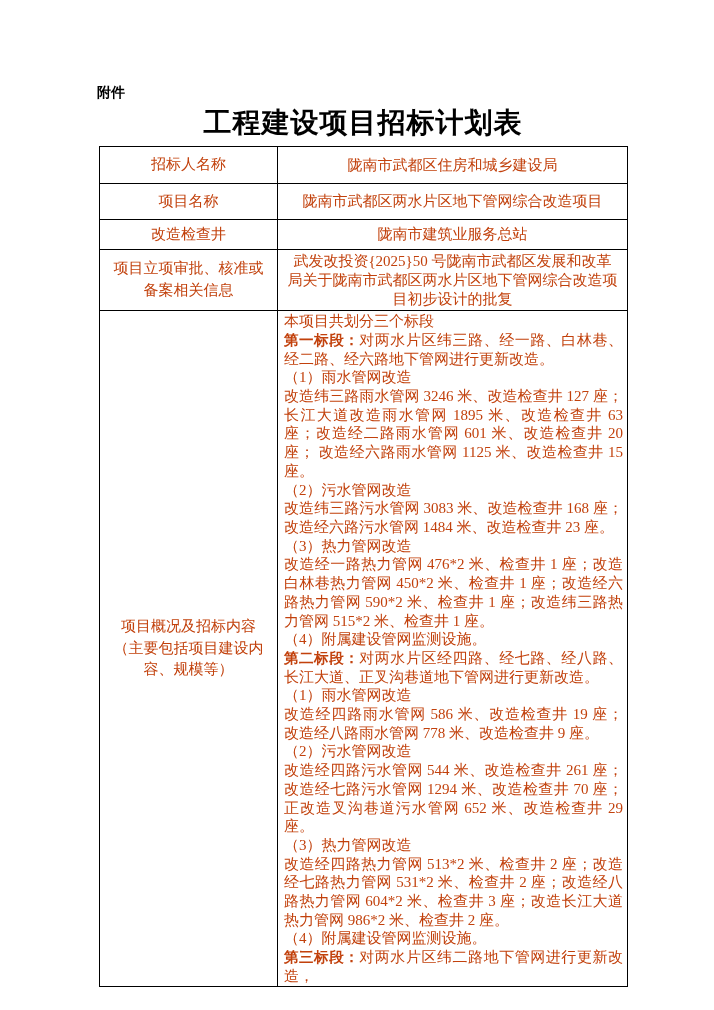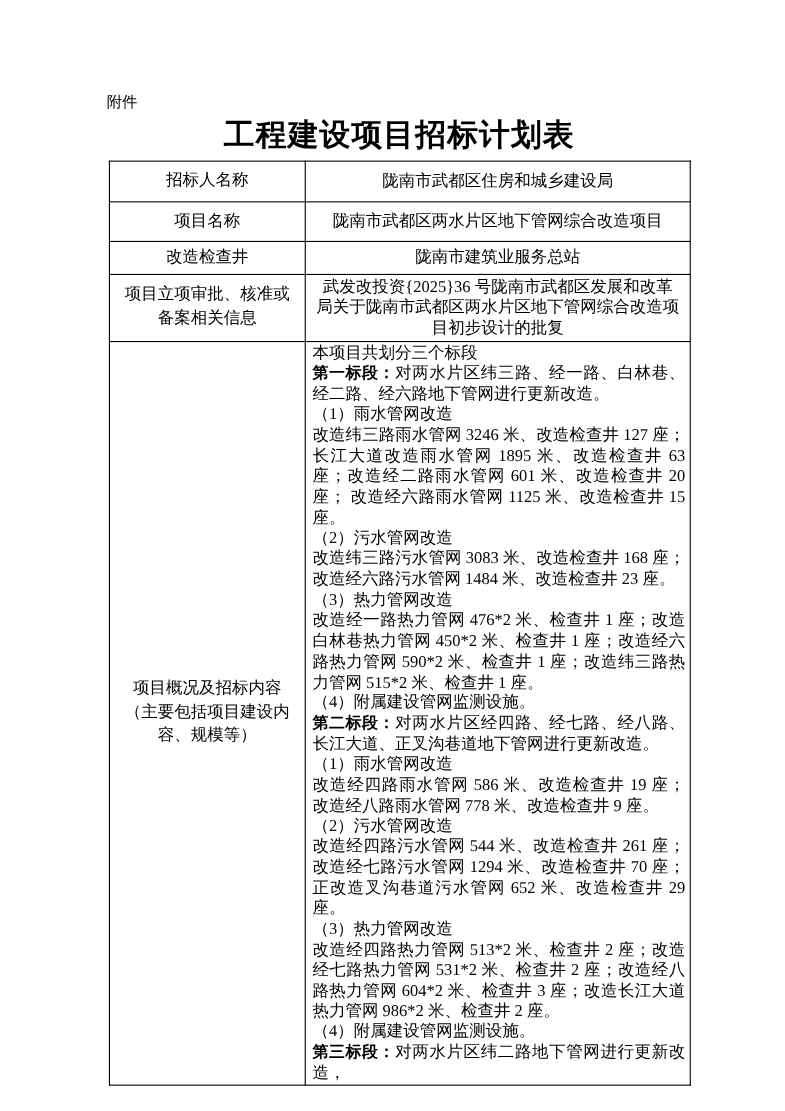--- a/index.html
+++ b/index.html
@@ -6,37 +6,37 @@
   html,body { background:#ffffff; }
   body {
     width:714px; height:1010px;
     position:relative;
     font-family:"Liberation Serif","DejaVu Serif",serif;
     color:#000;
     overflow:hidden;
   }
   .attachment {
     position:absolute; left:97px; top:84px;
-    font-size:14px; font-weight:normal;
+    font-size:14px; font-weight:bold;
     font-family:"Liberation Sans","DejaVu Sans",sans-serif;
   }
   .doc-title {
     position:absolute; left:99px; top:104px; width:528px;
     text-align:center;
     font-size:28px; font-weight:bold; letter-spacing:1px;
     font-family:"Liberation Sans","DejaVu Sans",sans-serif;
   }
   table.doc-table {
     position:absolute; left:99px; top:146px; width:529px;
     border-collapse:collapse; table-layout:fixed;
   }
   td {
     border:1px solid #000;
     font-size:15px;
-    color:#000000;
+    color:#c2410c;
   }
   .label-cell {
     width:178px;
     text-align:center; vertical-align:middle;
     padding:2px 10px;
     line-height:1.45;
   }
   .value-cell {
     text-align:center; vertical-align:middle;
     padding:2px 8px;
@@ -78,21 +78,21 @@
       <tr class="r2">
         <td class="label-cell">项目名称</td>
         <td class="value-cell">陇南市武都区两水片区地下管网综合改造项目</td>
       </tr>
       <tr class="r3">
         <td class="label-cell">改造检查井</td>
         <td class="value-cell">陇南市建筑业服务总站</td>
       </tr>
       <tr class="r4">
         <td class="label-cell">项目立项审批、核准或备案相关信息</td>
-        <td class="value-cell">武发改投资{2025}36 号陇南市武都区发展和改革局关于陇南市武都区两水片区地下管网综合改造项目初步设计的批复</td>
+        <td class="value-cell">武发改投资{2025}50 号陇南市武都区发展和改革局关于陇南市武都区两水片区地下管网综合改造项目初步设计的批复</td>
       </tr>
       <tr class="r5">
         <td class="label-cell">项目概况及招标内容（主要包括项目建设内容、规模等）</td>
         <td class="value-cell overview-cell" id="overview-cell">
             <p class="overview-par"><span>本项目共划分三个标段</span></p>
             <p class="overview-par"><span class="seg-bold">第一标段：</span><span>对两水片区纬三路、经一路、白林巷、经二路、经六路地下管网进行更新改造。</span></p>
             <p class="overview-par"><span>（1）雨水管网改造</span></p>
             <p class="overview-par"><span>改造纬三路雨水管网 3246 米、改造检查井 127 座；长江大道改造雨水管网 1895 米、改造检查井 63 座；改造经二路雨水管网 601 米、改造检查井 20 座； 改造经六路雨水管网 1125 米、改造检查井 15 座。</span></p>
             <p class="overview-par"><span>（2）污水管网改造</span></p>
             <p class="overview-par"><span>改造纬三路污水管网 3083 米、改造检查井 168 座；改造经六路污水管网 1484 米、改造检查井 23 座。</span></p>

